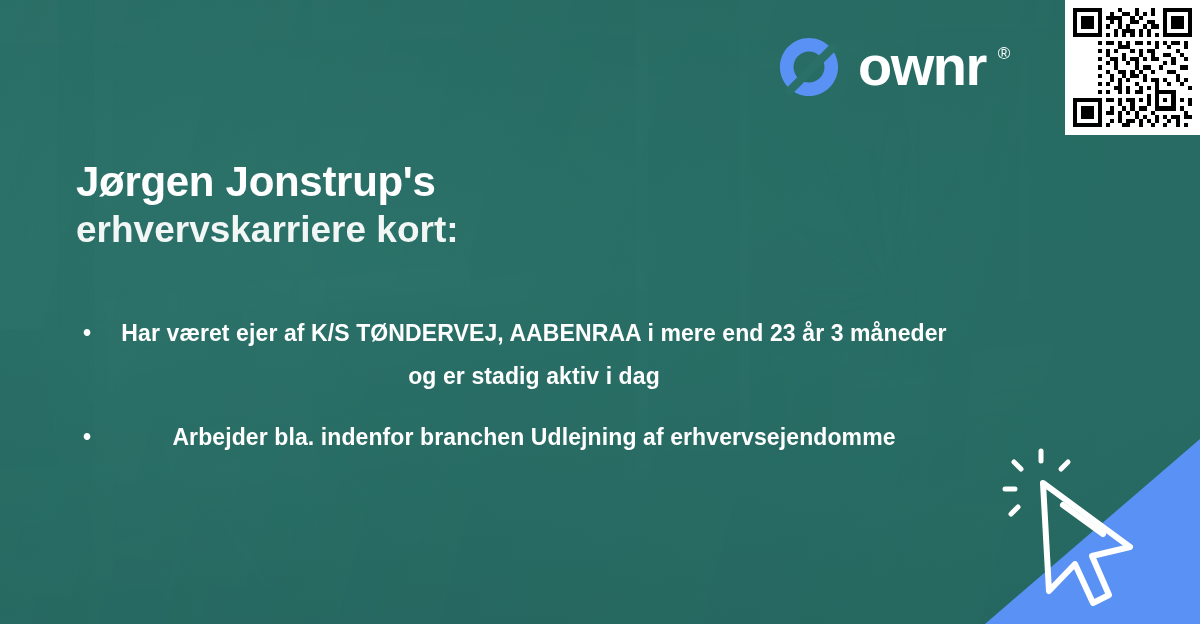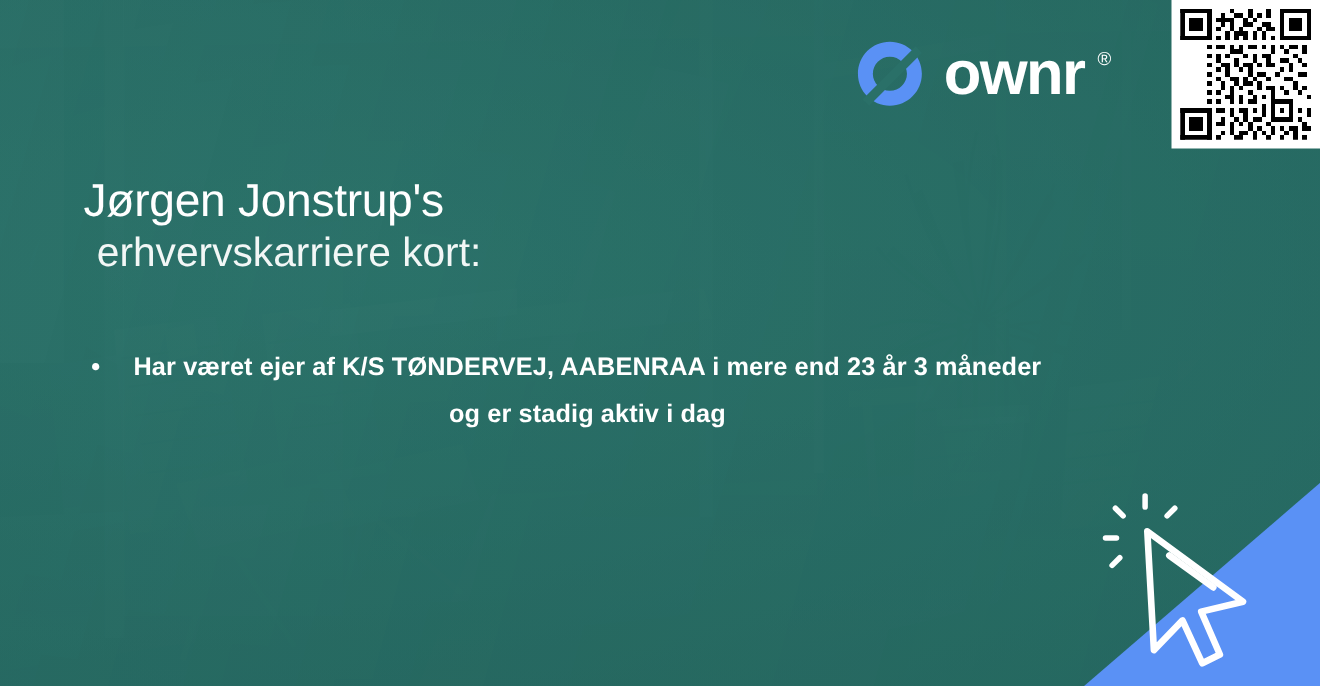--- a/index.html
+++ b/index.html
@@ -68,33 +68,32 @@
     align-self:flex-start;
     margin-left:-6px;
     margin-top:9px;
   }
 
   
   #headline { position:absolute; left:76px; top:158px; width:880px; }
   #headline .l1 {
     color:#ffffff;
     font-size:42px;
-    font-weight:normal;
+    font-weight:bold;
     line-height:1.14;
     letter-spacing:-0.3px;
     white-space:nowrap;
   }
   #headline .l2 {
     color:#f2f7f6;
     font-size:37px;
-    font-weight:normal;
+    font-weight:bold;
     line-height:1.3;
     letter-spacing:0px;
     white-space:nowrap;
-    margin-left:12px;
   }
 
   
   #bullets {
     position:absolute; left:80px; top:312px;
     width:880px;
     list-style:none;
   }
   #bullets li {
     position:relative;
@@ -464,20 +463,21 @@
     <span id="logo-reg">®</span>
   </div>
 
   <div id="headline">
     <div class="l1">Jørgen Jonstrup's</div>
     <div class="l2">erhvervskarriere kort:</div>
   </div>
 
   <ul id="bullets">
     <li>Har været ejer af K/S TØNDERVEJ, AABENRAA i mere end 23 år 3 måneder og er stadig aktiv i dag</li>
+    <li>Arbejder bla. indenfor branchen Udlejning af erhvervsejendomme</li>
   </ul>
 
   <div id="corner">
     <svg viewBox="0 0 215 185" aria-hidden="true">
       <path d="M215 0 L215 185 L0 185 Z" fill="#5a91f5"></path>
       <g fill="none" stroke="#ffffff" stroke-width="6" stroke-linecap="round" stroke-linejoin="round">
 
         <path d="M58 44 L145 108 L107 117 L124 156 L108 164 L90 125 L64 152 Z"></path>
 
         <path d="M78 66 L118 95" stroke-width="6"></path>

